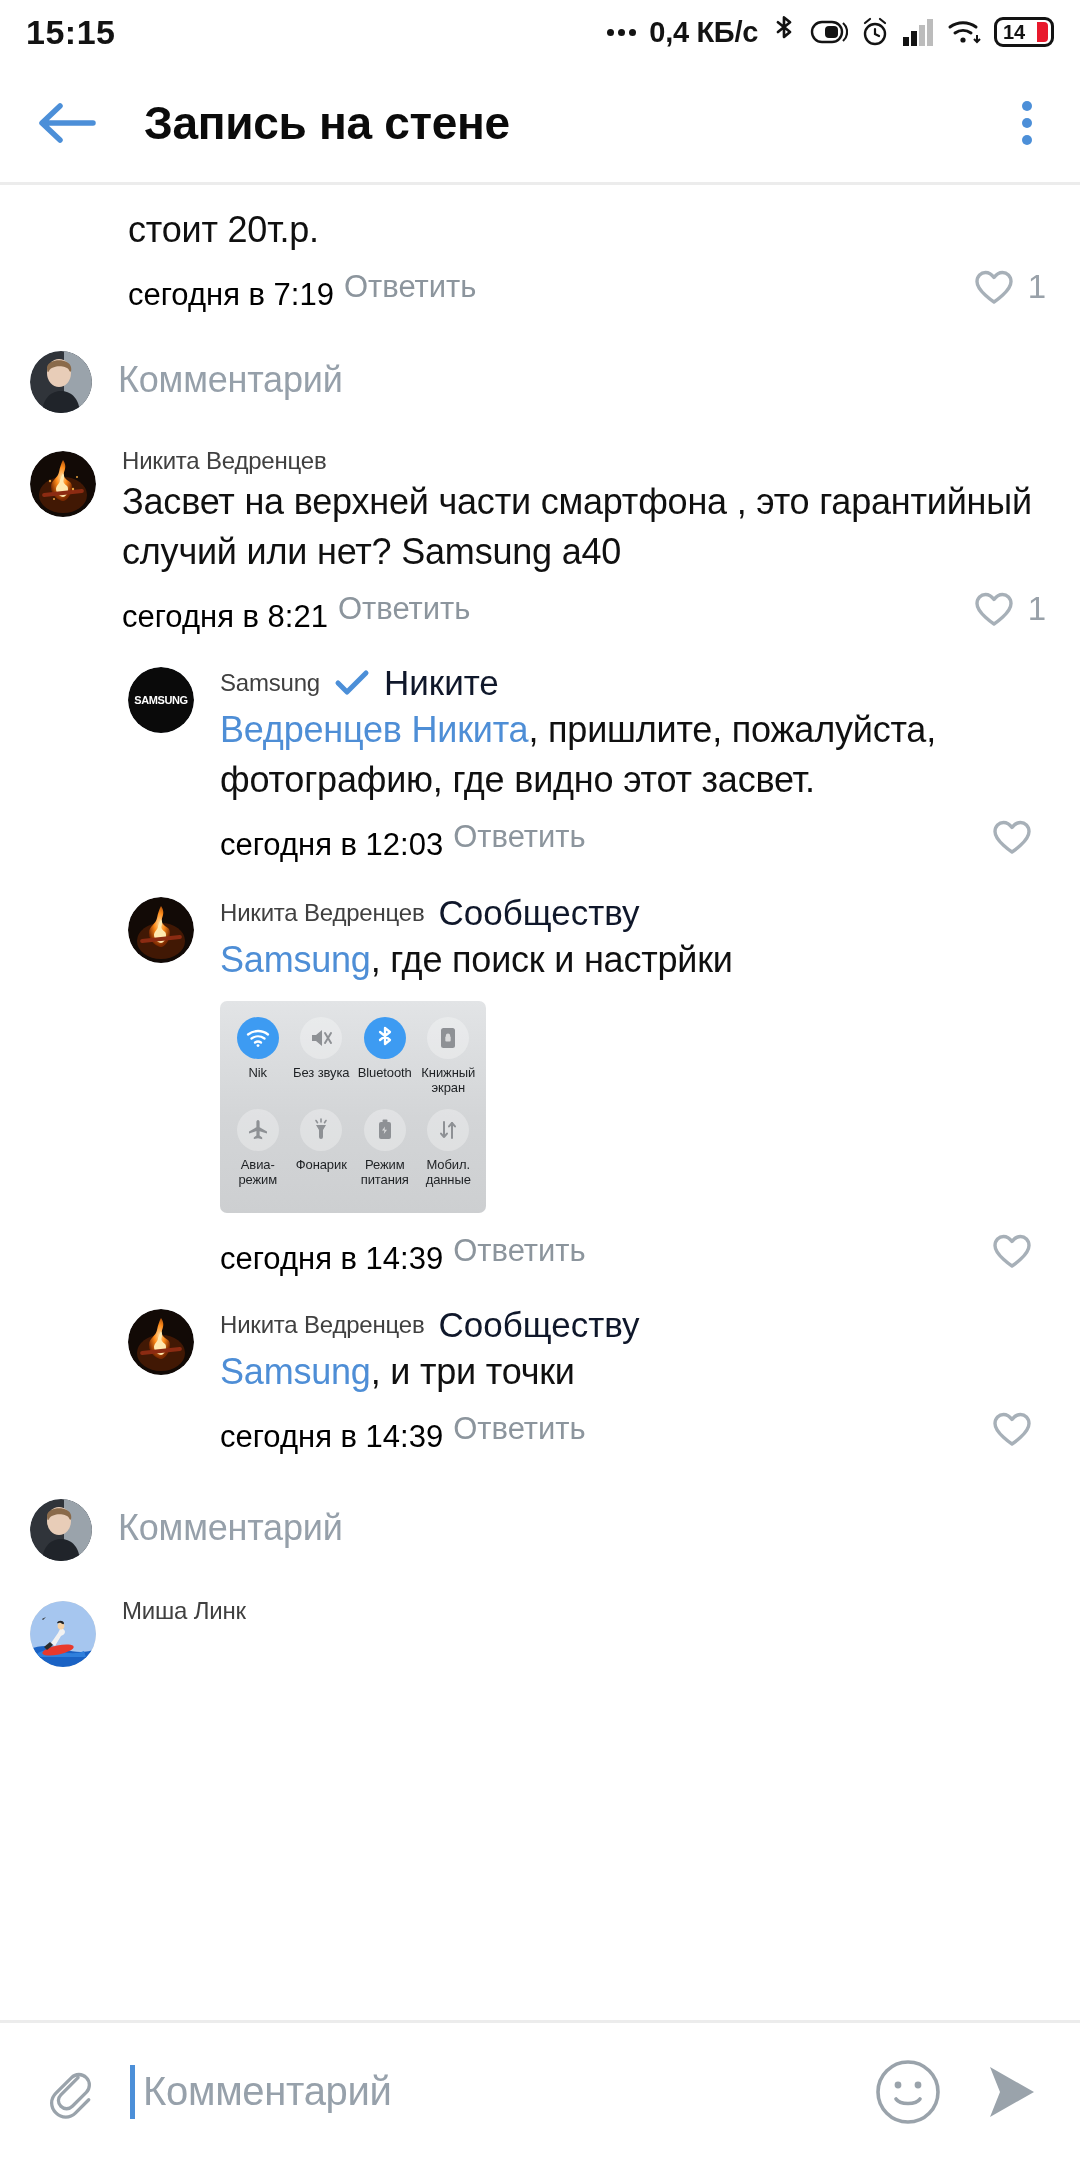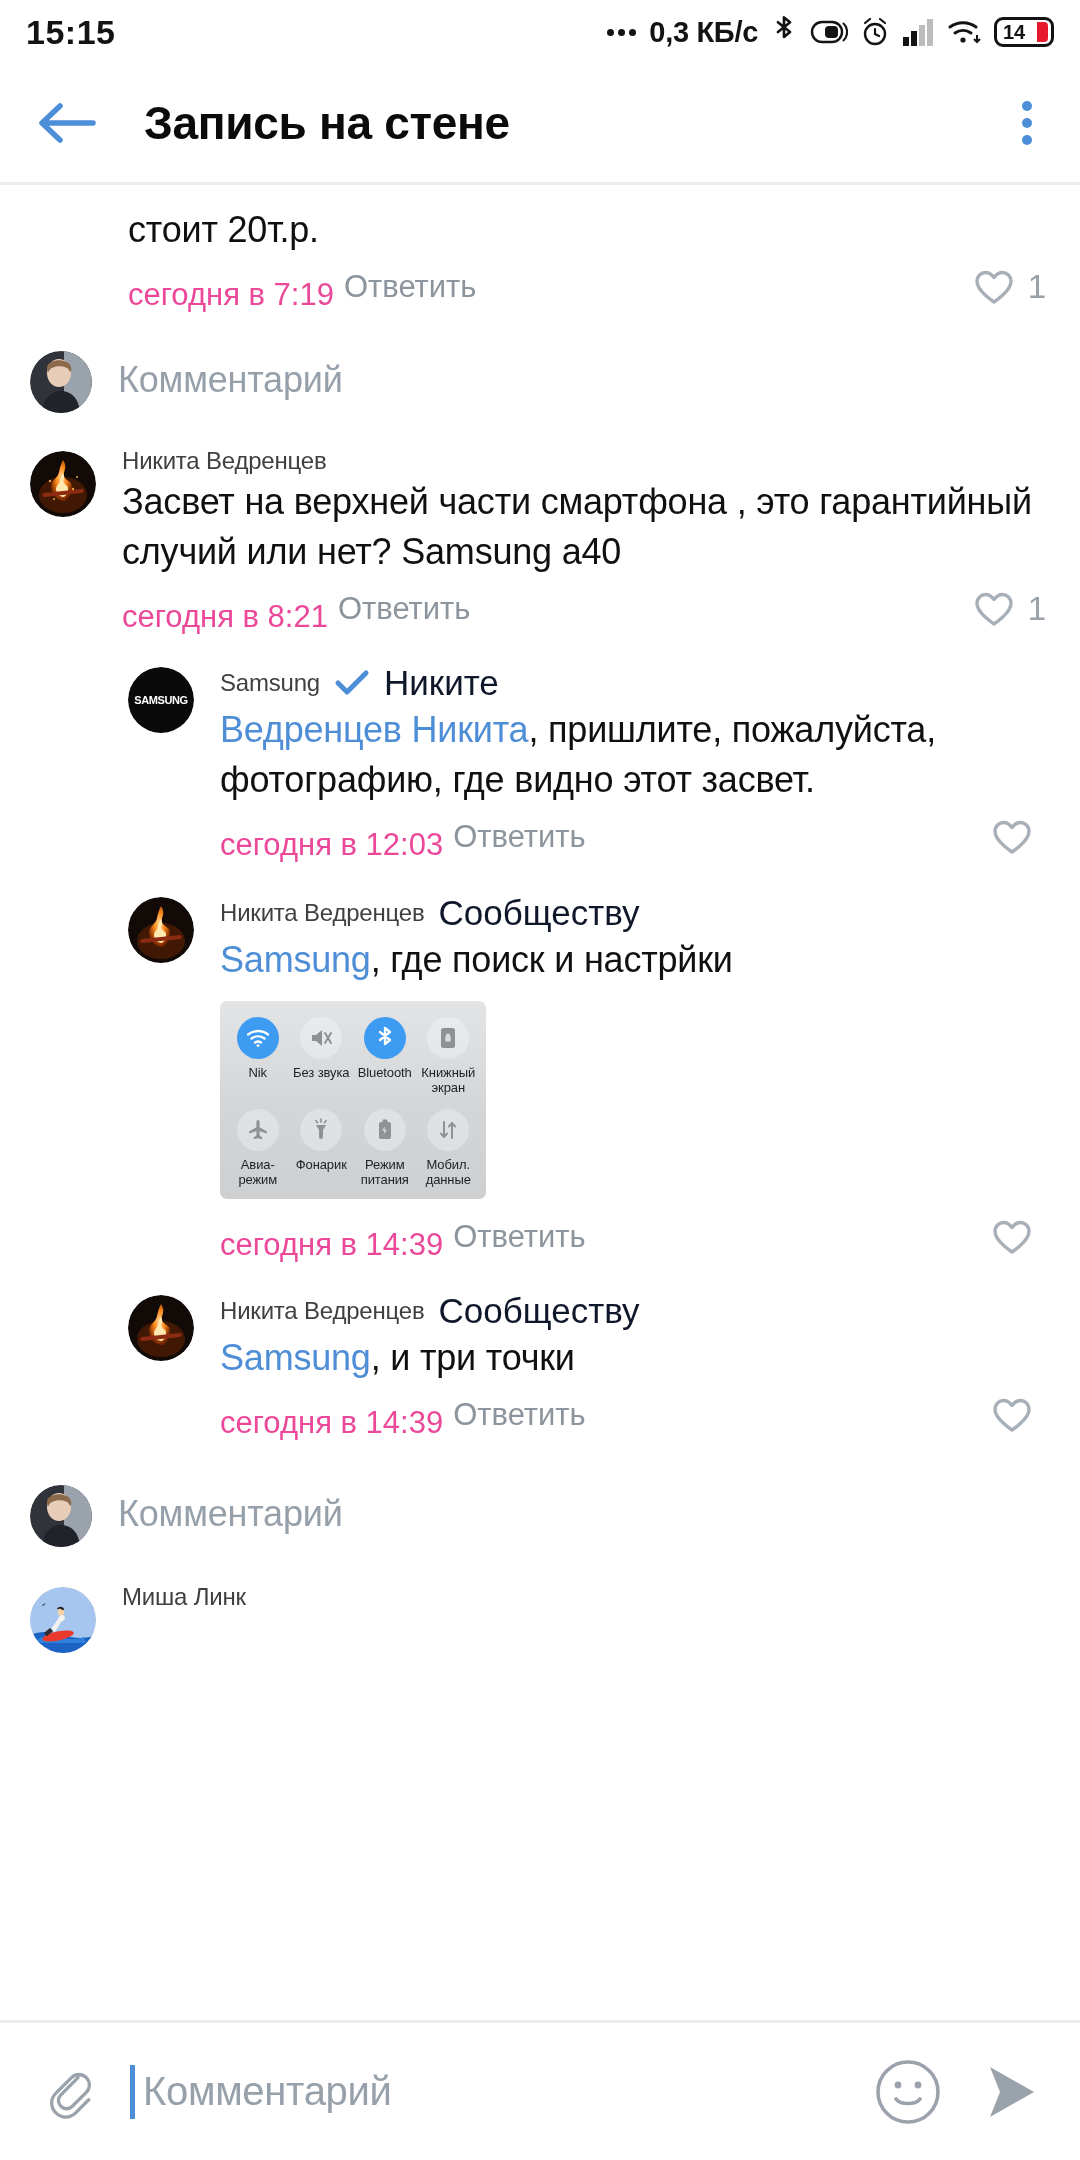--- a/index.html
+++ b/index.html
@@ -70,34 +70,34 @@
   .ctarget { font-size: 35px; color: #0f172a; }
   .verified { display: inline-flex; align-items: center; }
 
   .ctext {
     font-size: 36px; line-height: 50px; color: #101010;
     letter-spacing: -.2px; word-wrap: break-word; margin-top: 2px;
   }
   .ctext .mention { color: #4e8ed6; }
 
   .meta { display: flex; align-items: center; margin-top: 6px; }
-  .meta .time { font-size: 31px; color: #ec4899; margin-top: 16px; }
+  .meta .time { font-size: 31px; color: #000000; margin-top: 16px; }
   .meta .reply { font-size: 31px; color: #8c959d; margin-left: 10px; }
   .meta .likes { margin-left: auto; display: flex; align-items: center; gap: 12px; padding-right: 4px; }
   .meta .likes .cnt { font-size: 33px; color: #99a1a9; }
 
   .row-ph { display: flex; align-items: center; padding: 0 30px; }
   .row-ph .ph-text { font-size: 36px; color: #96a0aa; padding-left: 26px; letter-spacing: -.2px; }
 
   
   .qs-wrap { margin: 16px 0 6px 0; }
   .qs {
     width: 266px; border-radius: 7px; overflow: hidden;
     background: linear-gradient(180deg,#e2e4e6 0%, #d3d5d7 55%, #cdcfd1 100%);
-    padding: 16px 6px 12px 6px;
+    padding: 16px 6px 26px 6px;
   }
   .qs-grid { display: grid; grid-template-columns: repeat(4, 1fr); row-gap: 14px; }
   .qs-tile { display: flex; flex-direction: column; align-items: center; }
   .qs-circle {
     width: 42px; height: 42px; border-radius: 50%;
     background: rgba(255,255,255,.30);
     display: flex; align-items: center; justify-content: center;
   }
   .qs-circle.on { background: #3d9bf2; }
   .qs-label {
@@ -124,21 +124,21 @@
 <div id="screen">
 
   <div class="statusbar">
     <div class="sb-clock">15:15</div>
     <div class="sb-right">
       <span class="sb-dots">
           <i></i>
           <i></i>
           <i></i>
         </span>
-      <span class="sb-speed">0,3 КБ/с</span>
+      <span class="sb-speed">0,4 КБ/с</span>
       <span class="sb-ico">
         <svg width="30" height="34" viewBox="0 0 24 28">
             <path d="M7 6l10 8-5 4V2l5 4-10 8" fill="none" stroke="#131313" stroke-width="2.2" stroke-linejoin="round" stroke-linecap="round"></path>
           </svg>
       </span>
       <span class="sb-ico">
         <svg width="38" height="30" viewBox="0 0 38 30">
           <rect x="2" y="5" width="30" height="20" rx="10" fill="none" stroke="#131313" stroke-width="2.4"></rect>
           <rect x="15" y="9" width="13" height="12" rx="4" fill="#131313"></rect>
           <path d="M33 6a12 12 0 0 1 0 18" fill="none" stroke="#131313" stroke-width="2.2"></path>

